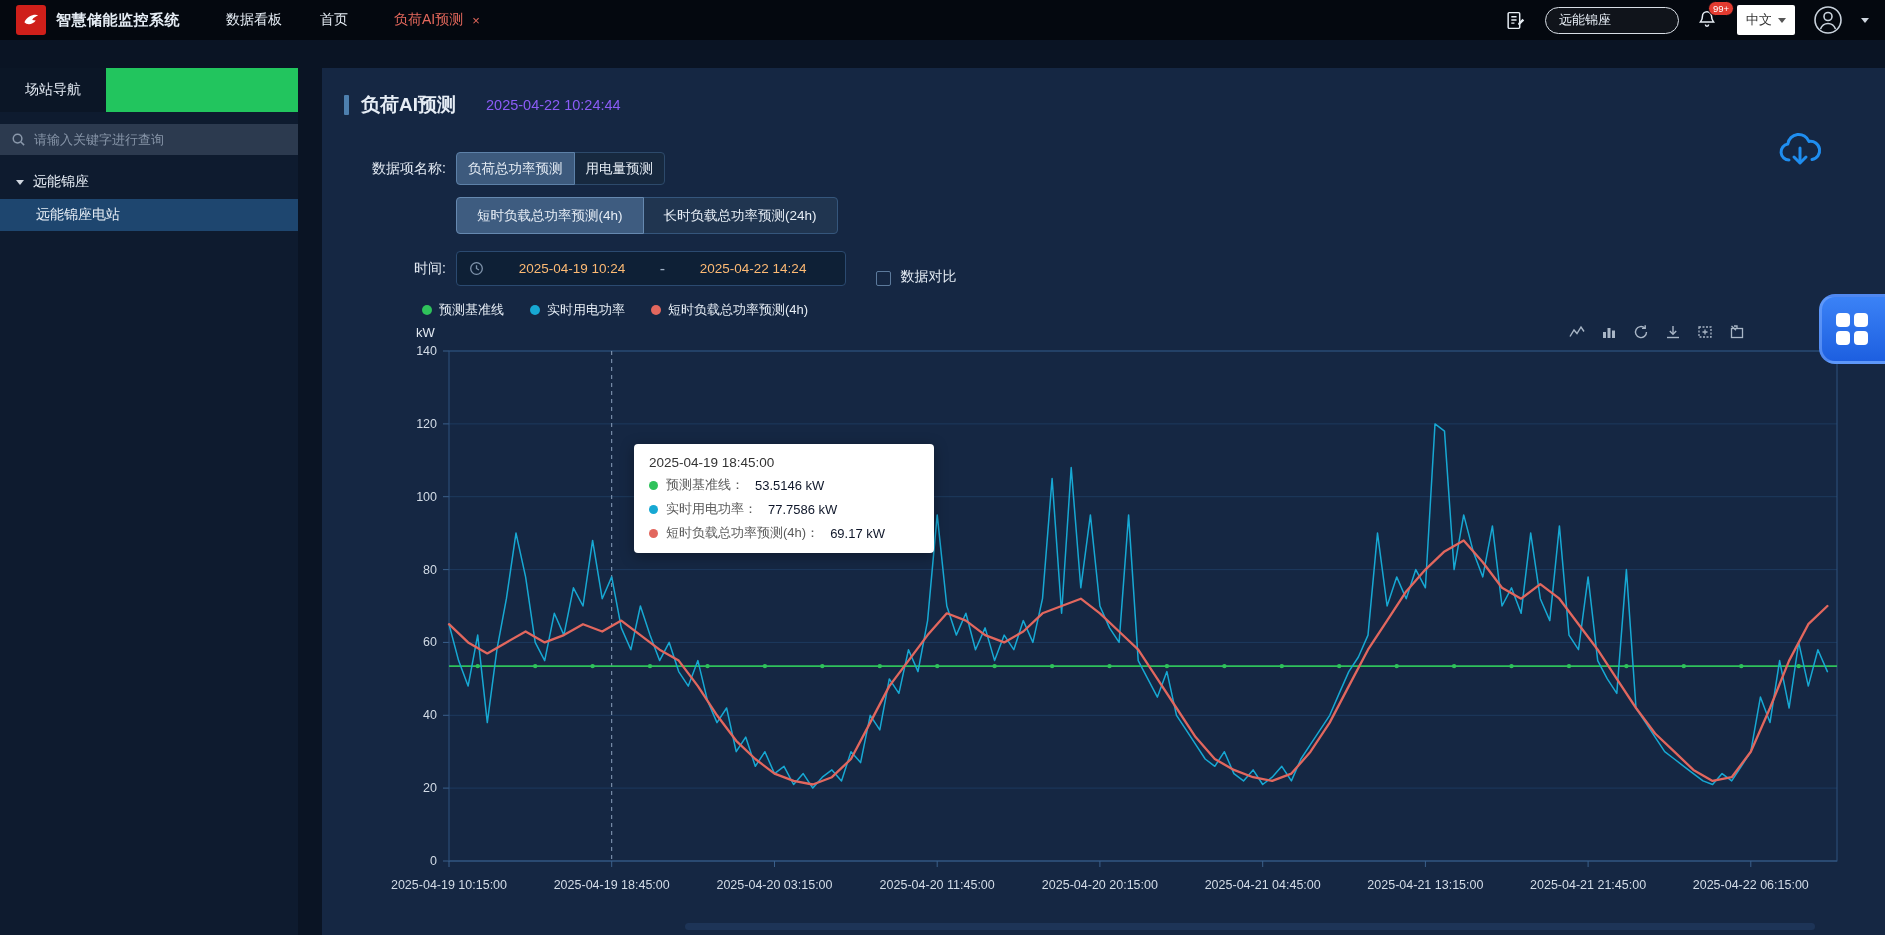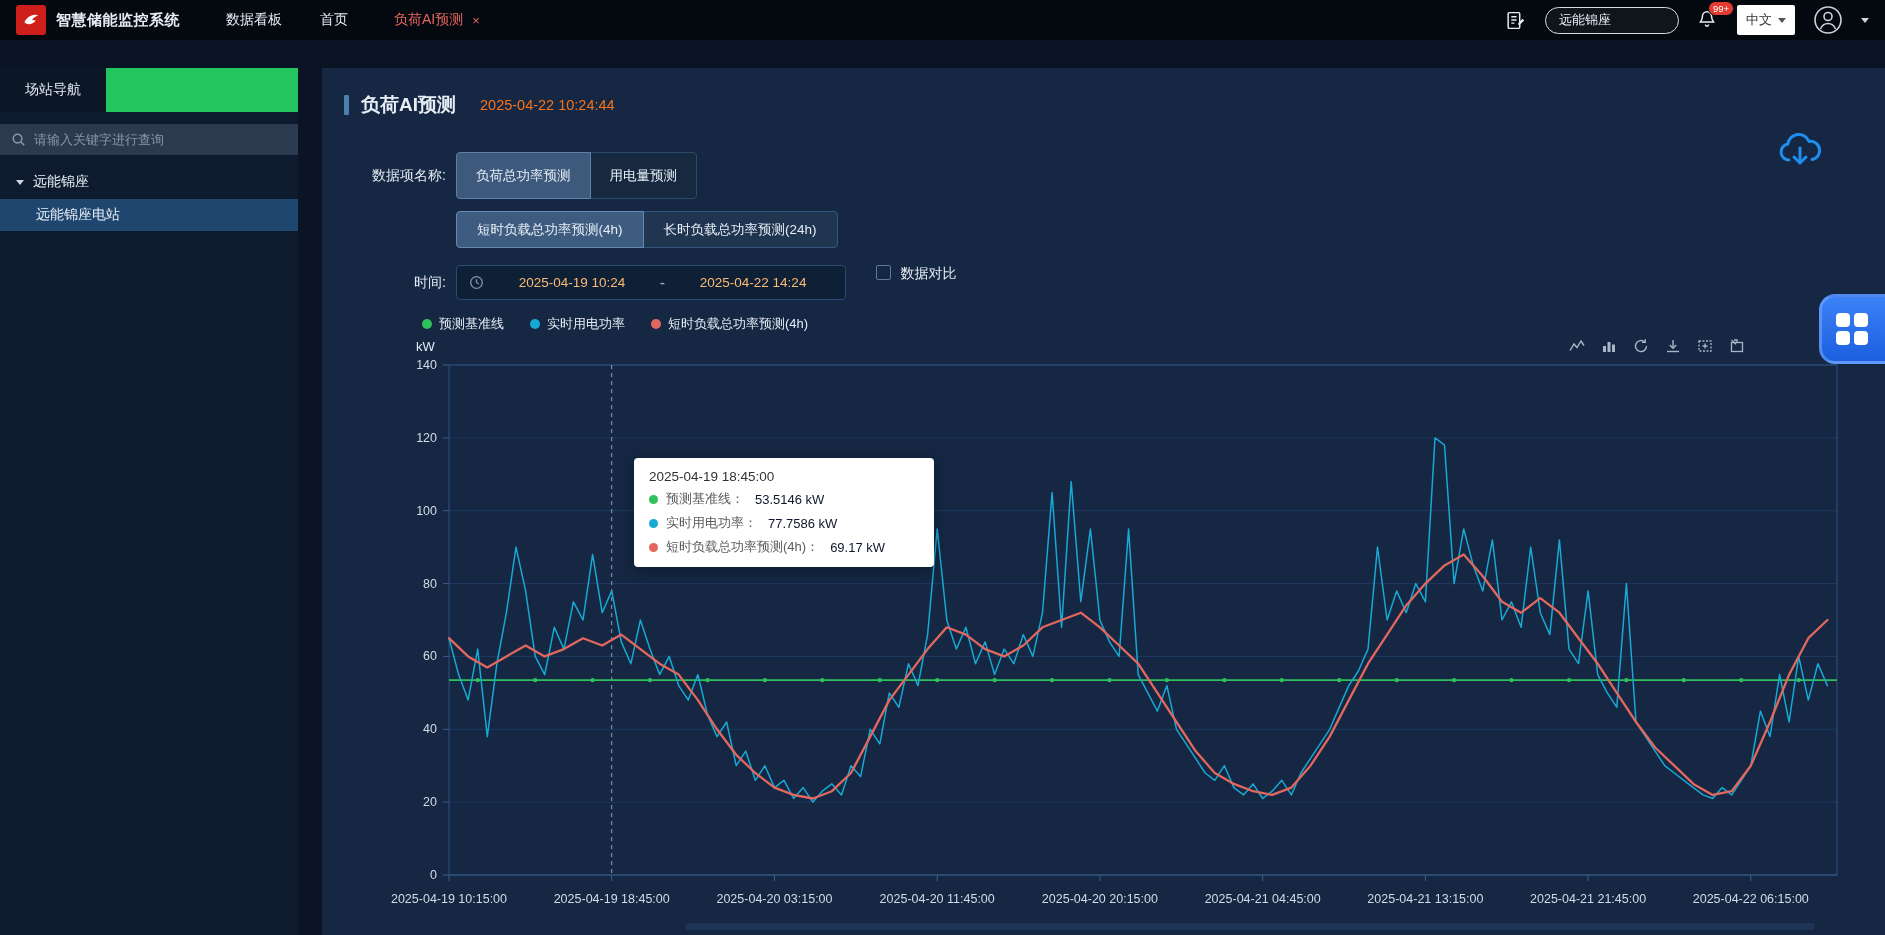--- a/index.html
+++ b/index.html
@@ -36,41 +36,41 @@
   .tree{font-size:14px;margin-top:10px}
   .tree-parent{height:34px;display:flex;align-items:center;padding-left:16px;gap:9px;cursor:pointer}
   .tree-child{height:32px;display:flex;align-items:center;padding-left:36px;background:#1e466f;cursor:pointer}
 
   .main{flex:1;background:#152743;margin-left:24px;position:relative;padding:24px 0 0 22px;overflow:hidden}
 
   
   .title-row{display:flex;align-items:center;margin-bottom:34px}
   .accent{width:5px;height:20px;background:#4d7fae;border-radius:1px;margin-right:12px}
   .page-title{font-size:19px;font-weight:bold}
-  .timestamp{color:#f97316;font-size:14.5px;margin-left:24px}
+  .timestamp{color:#8b5cf6;font-size:14.5px;margin-left:30px}
   .cloud-dl{position:absolute;top:62px;right:62px;cursor:pointer}
 
   
   .form-row{position:relative;padding-left:112px}
   .row-label{position:absolute;left:0;top:50%;transform:translateY(-50%);width:102px;text-align:right;font-size:14px;color:#e2e9f2;white-space:nowrap}
   .btn-group{display:inline-flex}
-  .seg-btn{height:47px;padding:0 19px;font-size:13.5px;color:#e6edf5;background:#17293f;border:1px solid #2d4a6b;display:flex;align-items:center;cursor:pointer;white-space:nowrap}
+  .seg-btn{height:33px;padding:0 11px;font-size:13.5px;color:#e6edf5;background:#17293f;border:1px solid #2d4a6b;display:flex;align-items:center;cursor:pointer;white-space:nowrap}
   .seg-btn+.seg-btn{margin-left:-1px}
   .btn-group .seg-btn:first-child{border-radius:4px 0 0 4px}
   .btn-group .seg-btn:last-child{border-radius:0 4px 4px 0}
   .seg-btn.active{background:#3d5a7d;border-color:#5d81a8;position:relative;z-index:1}
   .tabs .seg-btn{height:37px;padding:0 20px;background:#203550;border-color:#35567c}
   .tabs .seg-btn.active{background:#3e5c80;border-color:#6689b0}
   .row-1{margin-bottom:12px}
   .row-2{margin-bottom:17px}
   .row-3{margin-bottom:15px;height:35px}
   .time-picker{display:inline-flex;align-items:center;width:390px;height:35px;background:#0e2036;border:1px solid #2b4a70;border-radius:4px;padding:0 12px;gap:8px;cursor:pointer}
   .tp-date{font-size:13.5px;color:#fdba74;flex:1;text-align:center;white-space:nowrap}
   .tp-sep{color:#9fb0c4}
-  .compare{display:inline-flex;align-items:flex-start;gap:9px;margin-left:26px;height:35px;vertical-align:top}
+  .compare{display:inline-flex;align-items:flex-end;gap:9px;margin-left:26px;height:35px;vertical-align:top}
   .checkbox{width:15px;height:15px;border:1px solid #5c7a9c;border-radius:2px;background:transparent;cursor:pointer;flex:none}
   .compare-label{font-size:14px}
 
   
   .legend{display:flex;gap:26px;margin:0 0 2px 78px;font-size:13px;align-items:center}
   .legend-item{display:flex;align-items:center;gap:7px;cursor:pointer;white-space:nowrap}
   .dot{width:10px;height:10px;border-radius:50%;flex:none}
   .chart-head{display:flex;align-items:center;height:22px;margin-bottom:-2px}
   .y-unit{margin-left:72px;font-size:13px;color:#e2e9f2}
   .chart-tools{margin-left:auto;margin-right:140px;display:flex;gap:15px;align-items:center;color:#a9b6c6}

